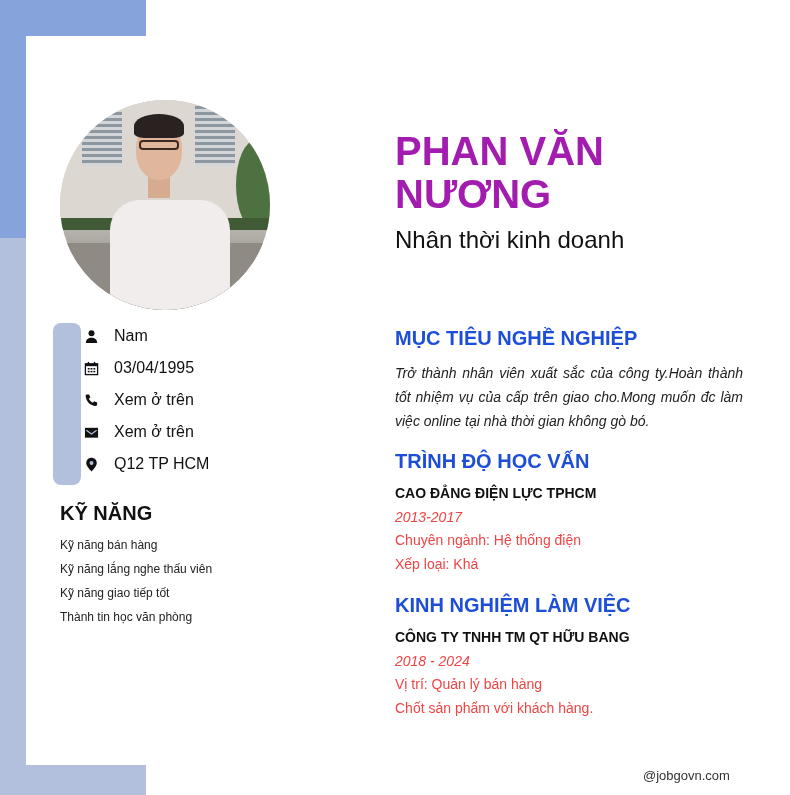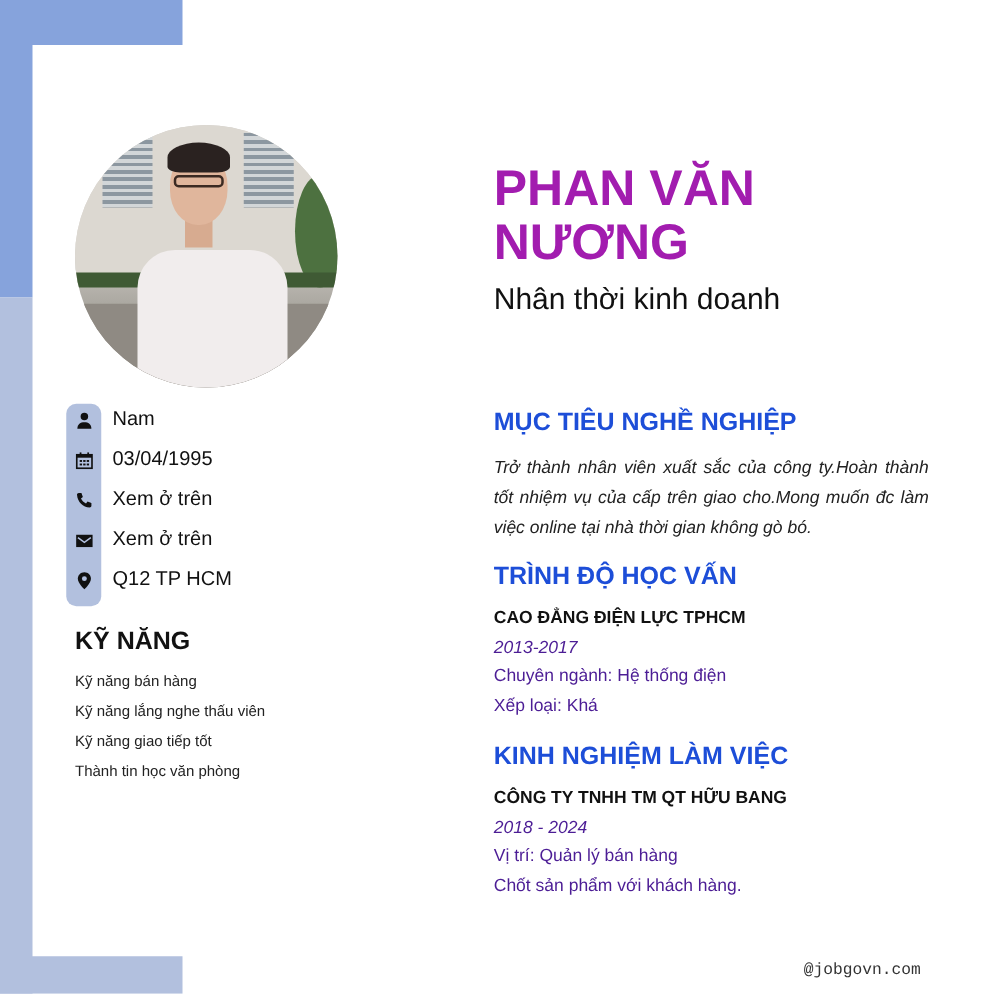--- a/index.html
+++ b/index.html
@@ -25,38 +25,38 @@
   .avatar .body { position: absolute; left: 50px; top: 100px; width: 120px; height: 120px; background: #f1eded; border-radius: 30px 30px 0 0; }
   .avatar .head { position: absolute; left: 76px; top: 22px; width: 46px; height: 58px; background: #e0b69c; border-radius: 45% 45% 48% 48%; }
   .avatar .hair { position: absolute; left: 74px; top: 14px; width: 50px; height: 24px; background: #2a2220; border-radius: 50% 50% 20% 20%; }
   .avatar .glasses { position: absolute; left: 79px; top: 40px; width: 40px; height: 10px; border: 2px solid #3b2a22; border-radius: 4px; }
   .avatar .neck { position: absolute; left: 88px; top: 74px; width: 22px; height: 24px; background: #d7ab90; }
 
   .contact-bar {
     position: absolute; left: 53px; top: 323px; width: 28px; height: 162px;
     background: #b2c0de; border-radius: 8px;
   }
-  .contact-row { position: absolute; left: 53px; width: 300px; height: 24px; display: flex; align-items: center; }
+  .contact-row { position: absolute; left: 53px; width: 300px; height: 24px; display: flex; align-items: center; padding-left: 24px; }
   .contact-row .ic { width: 28px; height: 24px; display: flex; align-items: center; justify-content: center; }
   .contact-row .ic svg { width: 15px; height: 15px; }
   .contact-row .txt { margin-left: 9px; font-size: 16px; color: #111; }
 
   .skills-title { position: absolute; left: 60px; top: 502px; font-size: 20px; font-weight: 700; color: #111; }
   .skill { position: absolute; left: 60px; font-size: 12px; color: #222; }
 
   .name { position: absolute; left: 395px; top: 104px; font-size: 40px; font-weight: 700; line-height: 43px; color: #a21caf; width: 360px; margin-top: 26px; }
   .role { position: absolute; left: 395px; top: 226px; font-size: 24px; color: #111; }
 
   .sec-title { position: absolute; left: 395px; font-size: 20px; font-weight: 700; color: #1d4ed8; white-space: nowrap; }
   .para { position: absolute; left: 395px; width: 348px; font-size: 14px; line-height: 24px; color: #222; text-align: justify; font-style: italic; }
-  .line { position: absolute; left: 395px; font-size: 14px; color: #4c1d95; white-space: nowrap; }
+  .line { position: absolute; left: 395px; font-size: 14px; color: #ef4444; white-space: nowrap; }
   .line.bold { font-weight: 700; font-size: 14px; color: #111; }
   .line.italic { font-style: italic; }
 
-  .watermark { position: absolute; left: 643px; top: 768px; font-family: Liberation Mono, monospace; font-size: 13px; color: #333; }
+  .watermark { position: absolute; left: 643px; top: 768px; font-family: Liberation Sans, sans-serif; font-size: 13px; color: #333; }
 </style>
 </head>
 <body>
 
 <div class="deco deco-top"></div>
 <div class="deco deco-left-top"></div>
 <div class="deco deco-left-bottom"></div>
 <div class="deco deco-bottom"></div>
 
 <div class="avatar" title="Ảnh chân dung">

